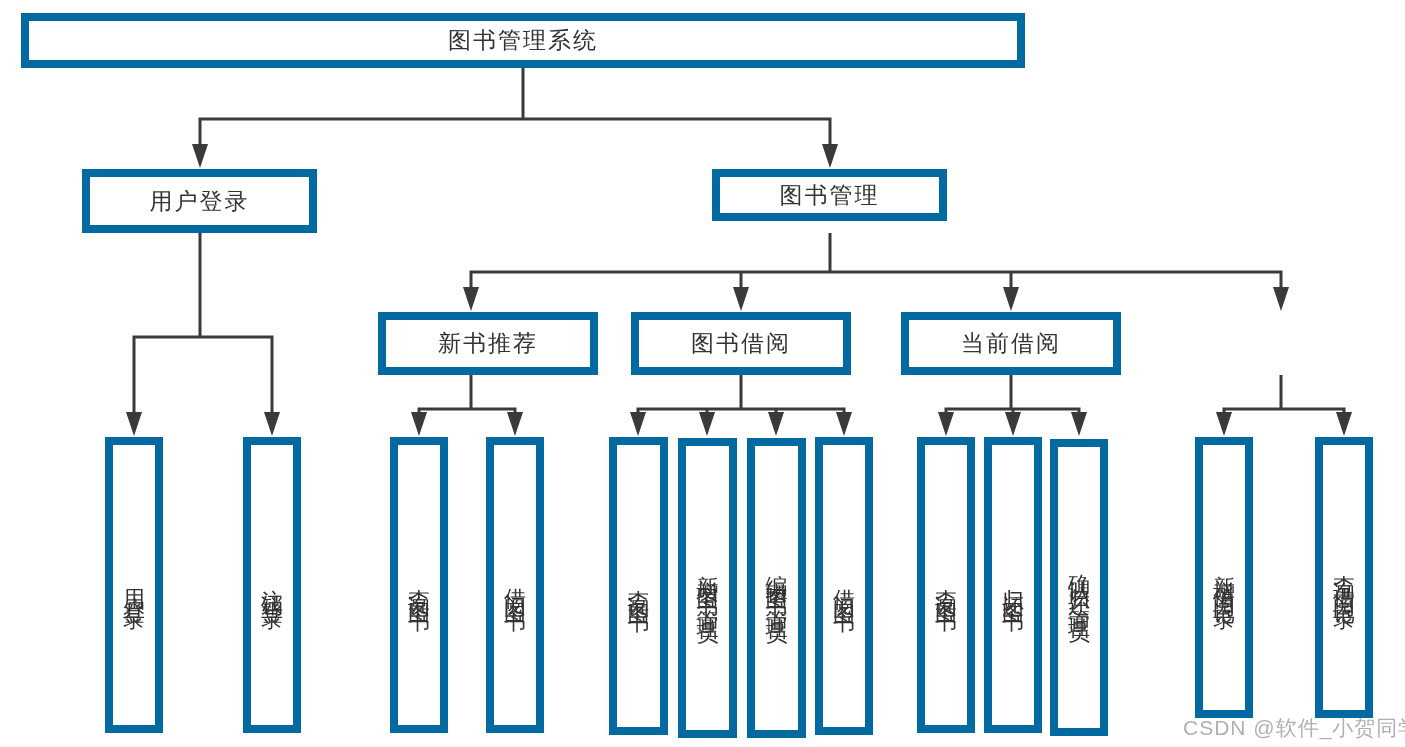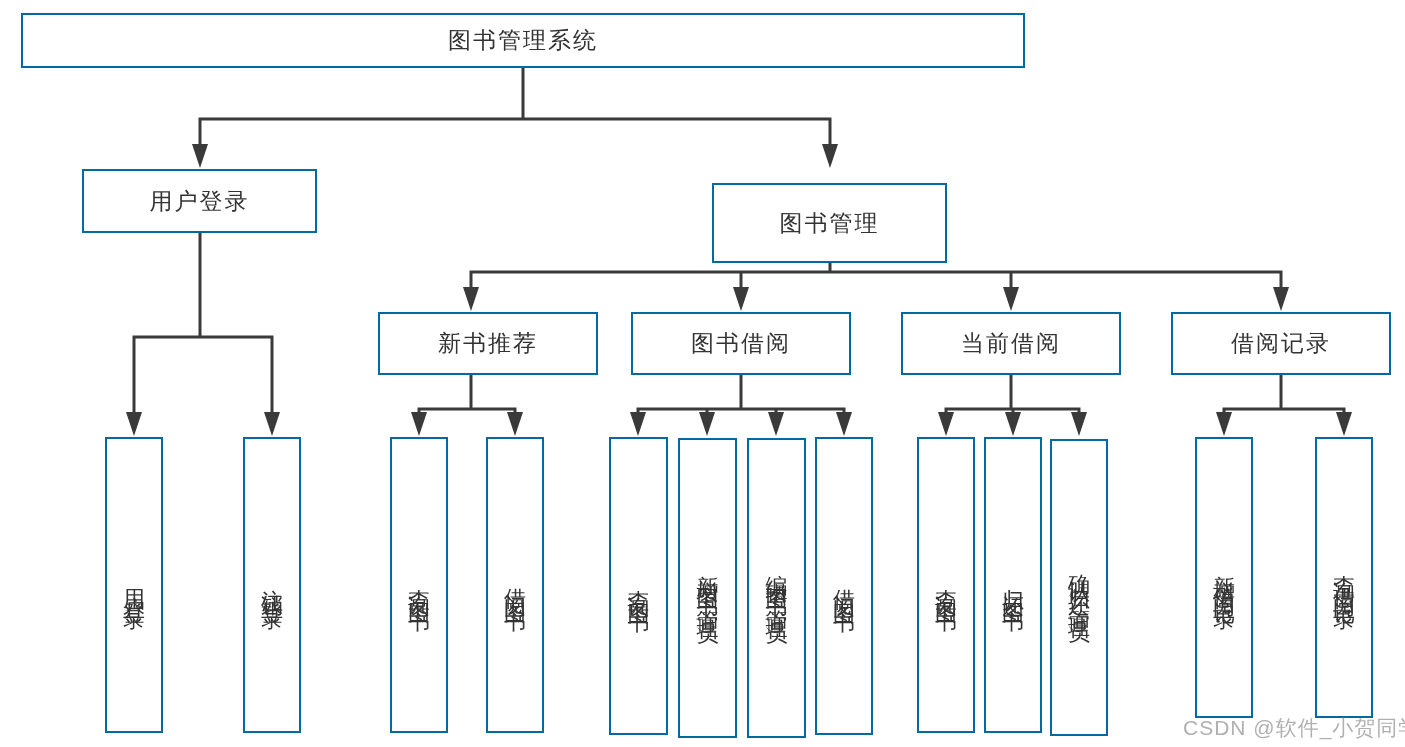--- a/index.html
+++ b/index.html
@@ -2,21 +2,21 @@
 <html><head>
 <meta charset="utf-8">
 <style>
   html,body{margin:0;padding:0;background:#ffffff;}
   .stage{
     position:relative;width:1405px;height:747px;background:#ffffff;
     font-family:"Liberation Sans", sans-serif;color:#333333;overflow:hidden;
   }
   .wires{position:absolute;left:0;top:0;width:1405px;height:747px;}
   .box{
-    position:absolute;box-sizing:border-box;border:2px solid #0369a1;background:#ffffff;
+    position:absolute;box-sizing:border-box;border:8px solid #0369a1;background:#ffffff;
     display:flex;align-items:center;justify-content:center;z-index:2;
   }
   .box.h .lbl{font-size:23px;letter-spacing:2px;white-space:nowrap;}
   .box.v .lbl{writing-mode:vertical-rl;text-orientation:mixed;font-size:22px;letter-spacing:7px;line-height:1;}
   .watermark{
     position:absolute;left:1183px;top:714px;z-index:5;
     font-size:21px;letter-spacing:1px;color:#b0b0b0;white-space:nowrap;
   }
 </style>
 </head>
@@ -45,35 +45,32 @@
          M1216 412 L1232 412 L1224 436 Z  M1336 412 L1352 412 L1344 436 Z"></path>
   </svg>
 
   <div class="box h" style="left:21px;top:13px;width:1004px;height:55px;">
     <span class="lbl">图书管理系统</span>
   </div>
 
   <div class="box h" style="left:82px;top:169px;width:235px;height:64px;">
     <span class="lbl">用户登录</span>
   </div>
-  <div class="box h" style="left:712px;top:183px;width:235px;height:80px;font-family:Liberation Mono, monospace;">
+  <div class="box h" style="left:712px;top:169px;width:235px;height:52px;font-family:Liberation Mono, monospace;">
     <span class="lbl">图书管理</span>
   </div>
 
   <div class="box h" style="left:378px;top:312px;width:220px;height:63px;">
     <span class="lbl">新书推荐</span>
   </div>
   <div class="box h" style="left:631px;top:312px;width:220px;height:63px;">
     <span class="lbl">图书借阅</span>
   </div>
   <div class="box h" style="left:901px;top:312px;width:220px;height:63px;text-align:right;">
     <span class="lbl">当前借阅</span>
-  </div>
-  <div class="box h" style="left:1171px;top:312px;width:220px;height:63px;">
-    <span class="lbl">借阅记录</span>
   </div>
 
   <div class="box v" style="left:105px;top:437px;width:58px;height:296px;">
     <span class="lbl">用户登录</span>
   </div>
   <div class="box v" style="left:243px;top:437px;width:58px;height:296px;">
     <span class="lbl">注销登录</span>
   </div>
 
   <div class="box v" style="left:390px;top:437px;width:58px;height:296px;">

